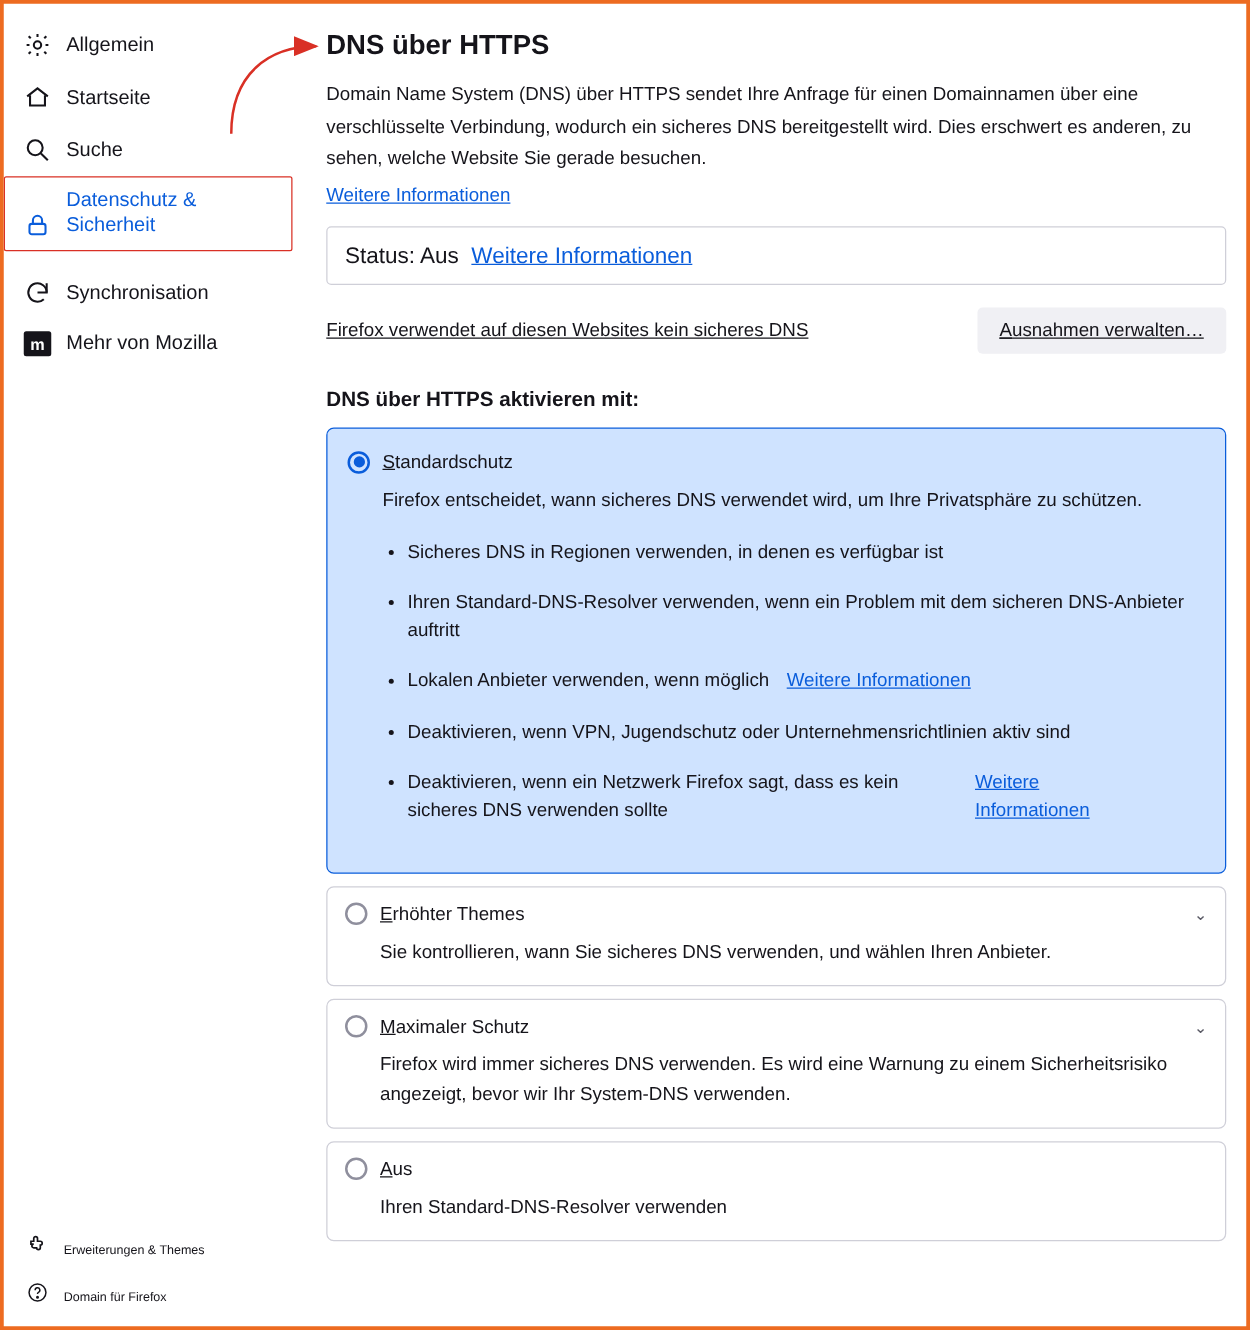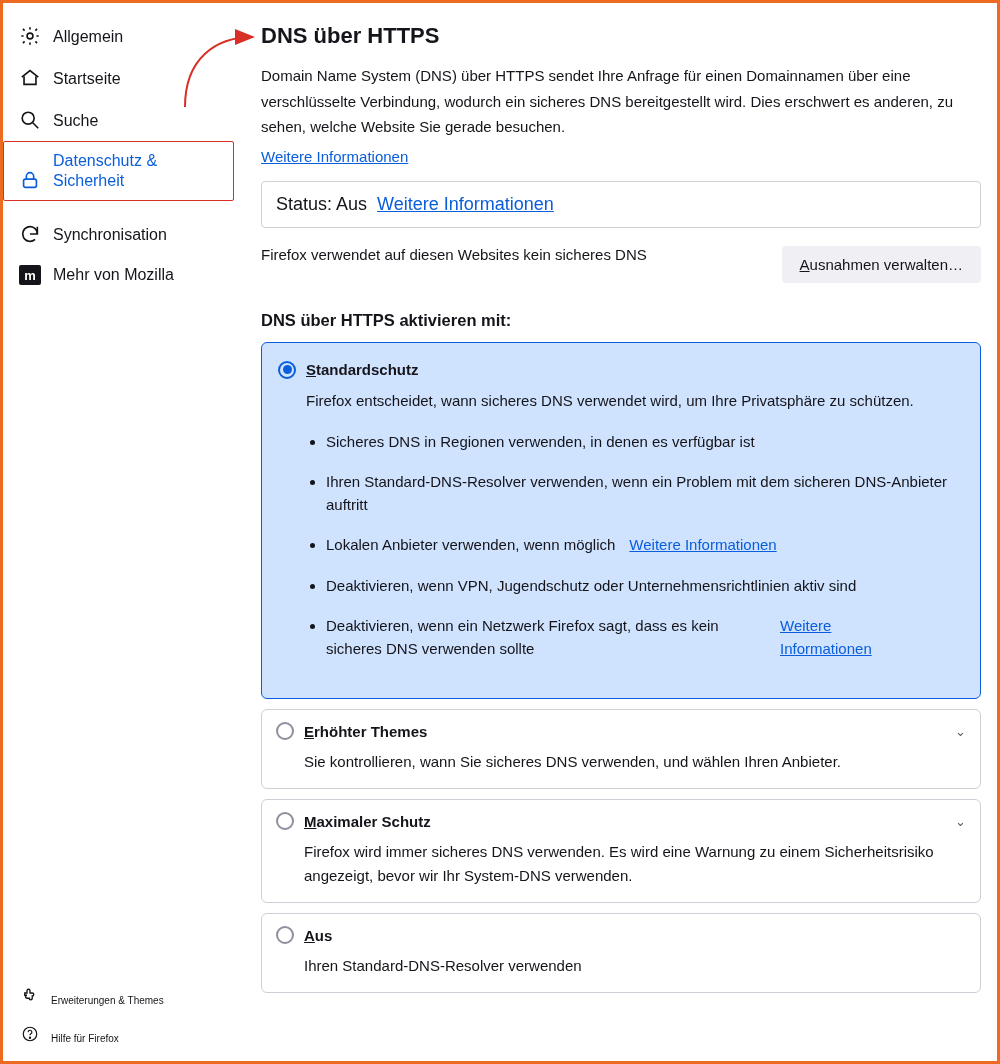--- a/index.html
+++ b/index.html
@@ -86,23 +86,24 @@
   .status-box {
     border: 1px solid #cfcfd8;
     border-radius: 4px;
     padding: 12px 14px;
     margin-top: 16px;
     font-size: 18px;
   }
   .row-split {
     display: flex;
     justify-content: space-between;
-    align-items: flex-start;
+    align-items: center;
     margin-top: 18px;
     gap: 22px;
+    text-decoration: underline;
   }
   .btn {
     background: #f0f0f4;
     border: none;
     border-radius: 4px;
     padding: 10px 18px;
     font-size: 15px;
     cursor: pointer;
     color: #15141a;
   }
@@ -141,21 +142,21 @@
   .radio.checked {
     border-color: #0a5ddb;
   }
   .radio.checked::after {
     content: "";
     width: 9px; height: 9px;
     background: #0a5ddb;
     border-radius: 50%;
   }
   .opt-title {
-    font-weight: 700;
+    font-weight: 400;
   }
   .opt-title .u { text-decoration: underline; }
   .opt-desc {
     margin-left: 28px;
     margin-top: 10px;
     line-height: 1.6;
   }
   .option-box.selected .opt-desc { margin-bottom: 10px; }
   ul.bullets {
     margin: 8px 0 0 28px;
@@ -266,21 +267,21 @@
         <span class="lbl">Erweiterungen &amp; Themes</span>
       </div>
       <div class="sidebar-item">
         <span class="icon">
           <svg width="18" height="18" viewBox="0 0 24 24" fill="none" stroke="#15141a" stroke-width="1.6">
             <circle cx="12" cy="12" r="9"></circle>
               <path d="M9.5 9.5a2.5 2.5 0 1 1 3.5 2.3c-.9.4-1 1-1 1.7"></path>
               <circle cx="12" cy="17" r="0.8" fill="#15141a"></circle>
           </svg>
         </span>
-        <span class="lbl">Hilfe für Firefox</span>
+        <span class="lbl">Domain für Firefox</span>
       </div>
     </div>
   </div>
 
   <div class="main">
     <h1 class="section-title">DNS über HTTPS</h1>
 
     <div class="desc">Domain Name System (DNS) über HTTPS sendet Ihre Anfrage für einen Domainnamen über eine verschlüsselte Verbindung, wodurch ein sicheres DNS bereitgestellt wird. Dies erschwert es anderen, zu sehen, welche Website Sie gerade besuchen.</div>
 
     <a class="link">Weitere Informationen</a>

